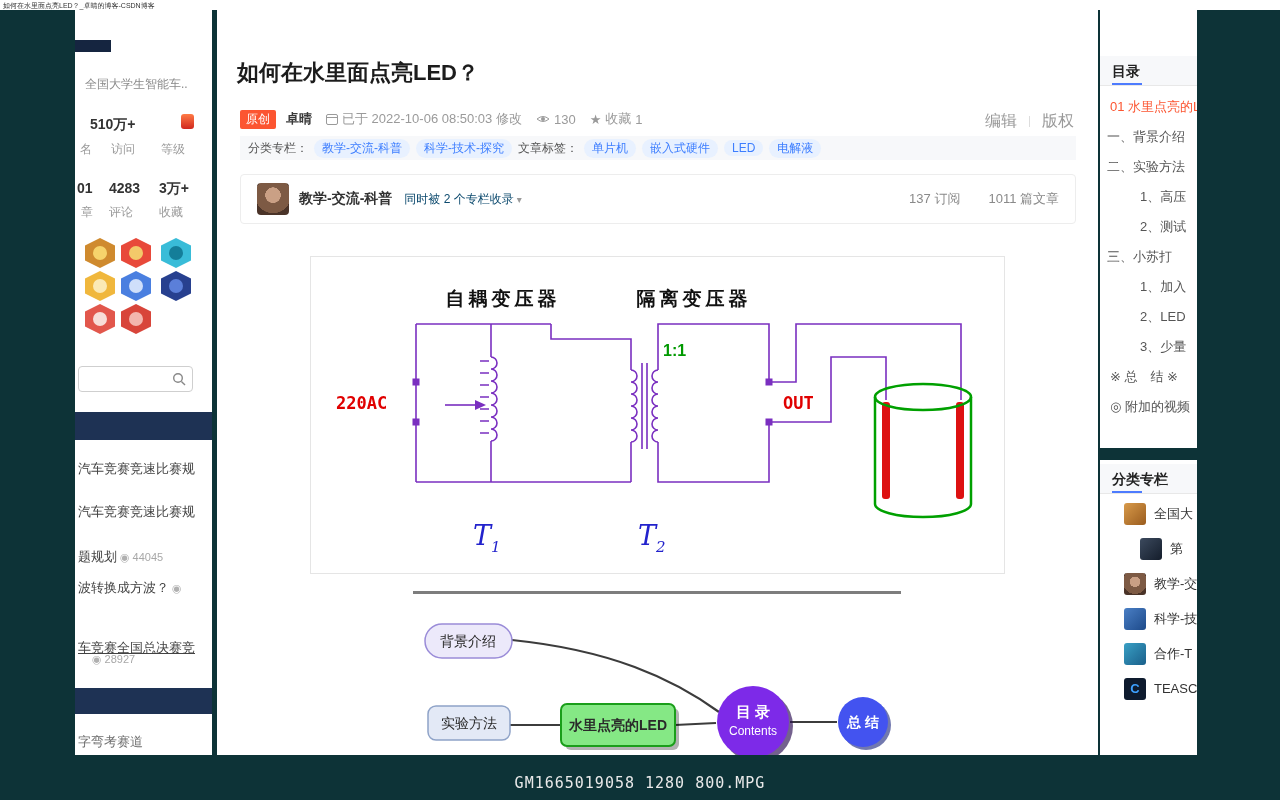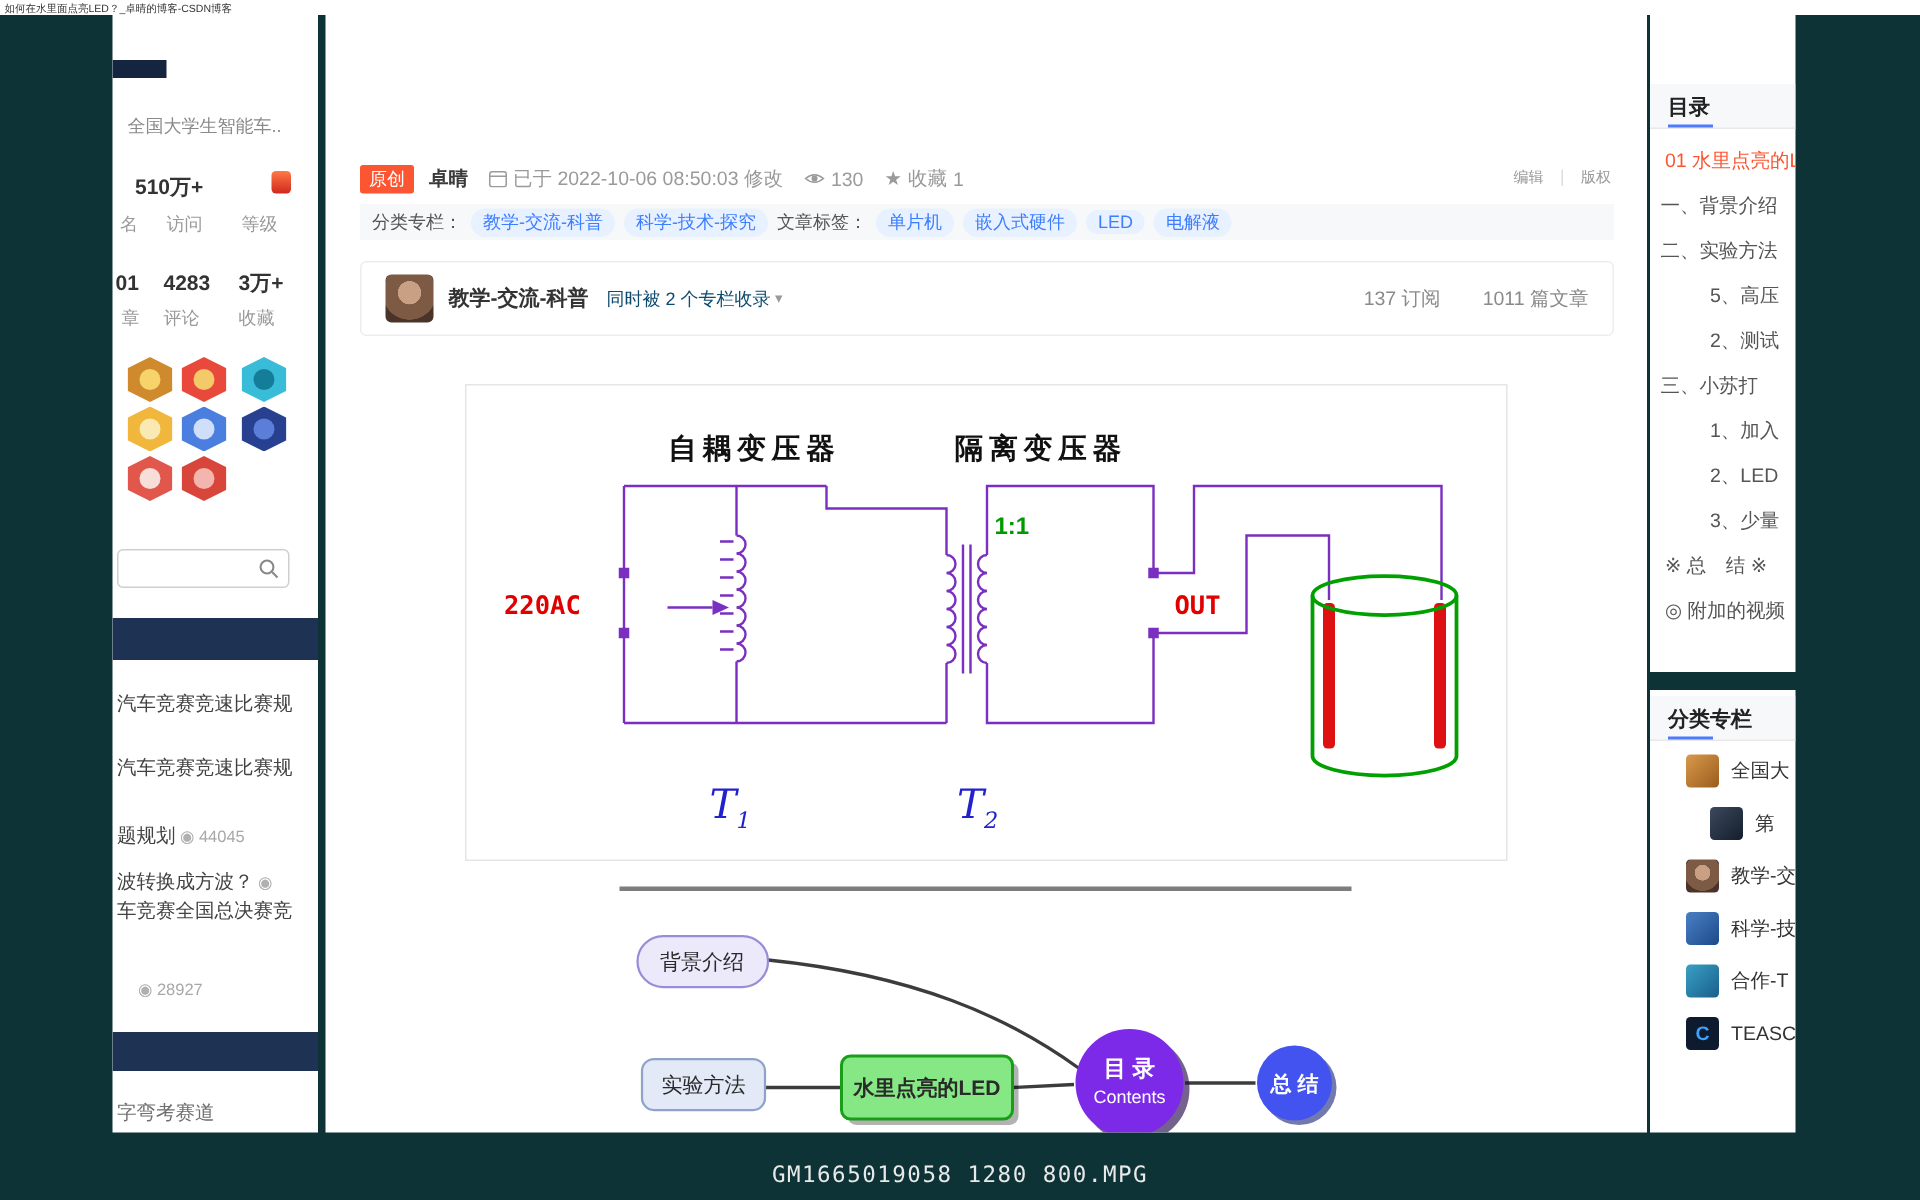--- a/index.html
+++ b/index.html
@@ -32,33 +32,33 @@
     display:flex; align-items:center; justify-content:center; }
   .hex .inner { width:14px; height:14px; border-radius:50%; }
   .searchbox { position:absolute; left:3px; top:356px; width:115px; height:26px;
     border:1px solid #cfcfcf; border-radius:4px; background:#fff; }
   .searchbox input { position:absolute; left:6px; top:1px; width:86px; height:22px; border:0; outline:0; font-size:12px; }
   .searchbox svg { position:absolute; right:5px; top:5px; }
   .side-item { position:absolute; left:3px; font-size:13px; color:#424242; white-space:nowrap; }
   .side-item .eye { color:#b0b0b0; font-size:11px; margin:0 3px; }
   .side-item .views { color:#a8a8a8; font-size:11px; }
   .li1{top:450px;} .li2{top:493px;} .li3{top:538px;} .li4{top:569px;}
-  .li5{top:588px;} .li6{top:641px; left:14px;} .li7{top:723px; color:#6e6e6e;}
+  .li5{top:629px;text-decoration:underline;} .li6{top:641px; left:14px;} .li7{top:723px; color:#6e6e6e;}
 
   
   #main { left:217px; top:10px; width:881px; height:745px; }
   #main h1 { position:absolute; left:20px; top:48px; font-size:22px; font-weight:700; color:#1c1c1c; }
   .meta-row { position:absolute; left:23px; top:99px; height:20px; display:flex; align-items:center; white-space:nowrap; }
   .badge-original { background:var(--accent-red,#fc5531); color:#fff; font-size:12px; padding:1px 6px; border-radius:2px; margin-right:10px; }
   .author { font-size:13px; font-weight:700; color:#3a3a3a; margin-right:14px; }
   .micon { margin-right:4px; display:inline-flex; }
   .gray { font-size:13px; color:#9a9a9a; margin-right:14px; }
   .gray.tight { margin-right:4px; }
   .star { color:#9a9a9a; font-size:13px; margin-right:4px; }
-  .meta-links { position:absolute; right:24px; top:101px; display:flex; align-items:center; gap:12px; font-size:10px; color:#999; }
+  .meta-links { position:absolute; right:24px; top:101px; display:flex; align-items:center; gap:12px; font-size:16px; color:#999; }
   .meta-links .sep { width:1px; height:11px; background:#ddd; }
   .tags-bar { position:absolute; left:23px; top:126px; width:836px; height:24px; background:#f7f8fa;
     display:flex; align-items:center; padding-left:8px; gap:6px; font-size:12px; white-space:nowrap; }
   .tags-bar .lbl { color:#555; }
   .pill { color:var(--tag-blue,#3d7eff); background:var(--tag-bg,#e8f1ff); border-radius:10px; padding:1px 8px; font-size:12px; }
   .column-card { position:absolute; left:23px; top:164px; width:836px; height:50px; border:1px solid #ededed;
     border-radius:4px; display:flex; align-items:center; padding:0 16px; }
   .avatar { width:32px; height:32px; border-radius:4px; margin-right:10px;
     background:radial-gradient(circle at 50% 38%, #caa085 0 30%, #7d5a44 31% 70%, #4a3328 71%); }
   .cname { font-size:14px; font-weight:700; color:#333; margin-right:12px; }
@@ -178,20 +178,21 @@
   <div class="side-item li3"><span>题规划</span><span class="eye">◉</span><span class="views">44045</span></div>
   <div class="side-item li4"><span>波转换成方波？</span><span class="eye">◉</span></div>
   <div class="side-item li5"><span>车竞赛全国总决赛竞</span></div>
   <div class="side-item li6"><span class="eye">◉</span><span class="views">28927</span></div>
 
   <div class="dark-blk blk-low"></div>
   <div class="side-item li7"><span>字弯考赛道</span></div>
 </aside>
 
 <main id="main" class="panel">
+  <h1>如何在水里面点亮LED？</h1>
 
   <div class="meta-row">
     <span class="badge-original">原创</span>
     <span class="author">卓晴</span>
     <span class="micon">
       <svg width="12" height="12" viewBox="0 0 12 12">
           <rect x="0.5" y="1.5" width="11" height="10" rx="1.5" fill="none" stroke="#9a9a9a"></rect>
           <line x1="0.5" y1="4.5" x2="11.5" y2="4.5" stroke="#9a9a9a"></line>
         </svg>
     </span>
@@ -324,21 +325,21 @@
 
 <aside id="toc-card" class="panel">
   <div class="card-head" style="top:46px;">
     <span>目录</span>
     <div class="tab-line"></div>
   </div>
   <div class="toc-list">
     <div class="toc-item lv0 active">01 水里点亮的LED</div>
     <div class="toc-item lv1">一、背景介绍</div>
     <div class="toc-item lv1">二、实验方法</div>
-    <div class="toc-item lv2">5、高压</div>
+    <div class="toc-item lv2">1、高压</div>
     <div class="toc-item lv2">2、测试</div>
     <div class="toc-item lv1">三、小苏打</div>
     <div class="toc-item lv2">1、加入</div>
     <div class="toc-item lv2">2、LED</div>
     <div class="toc-item lv2">3、少量</div>
     <div class="toc-item lv0">※ 总　结 ※</div>
     <div class="toc-item lv0">◎ 附加的视频</div>
   </div>
 </aside>
 

